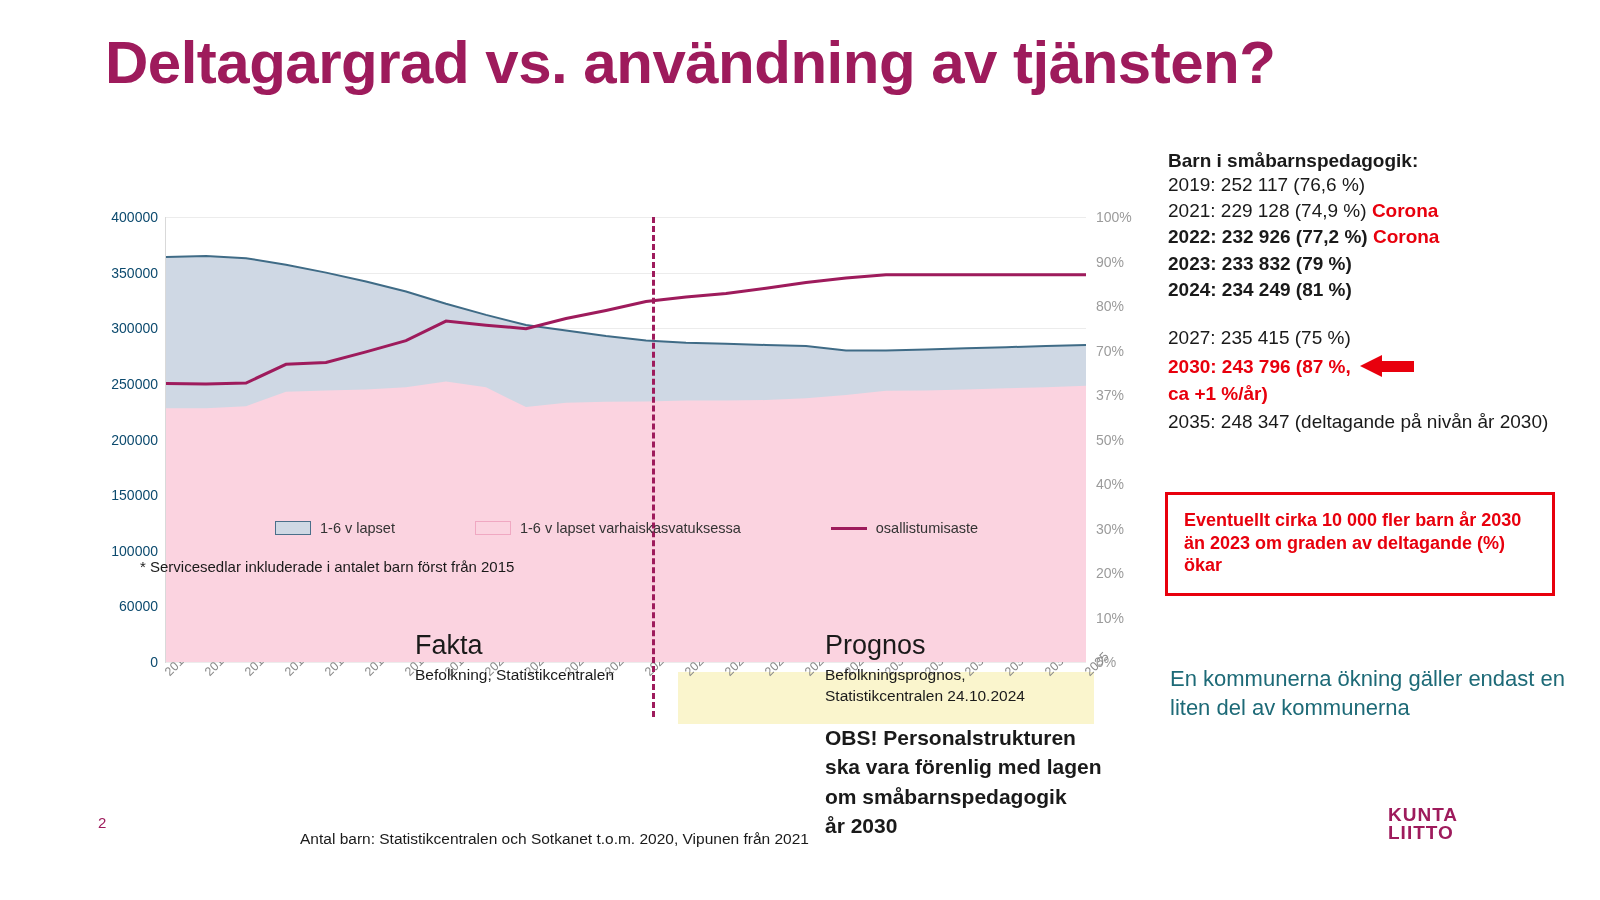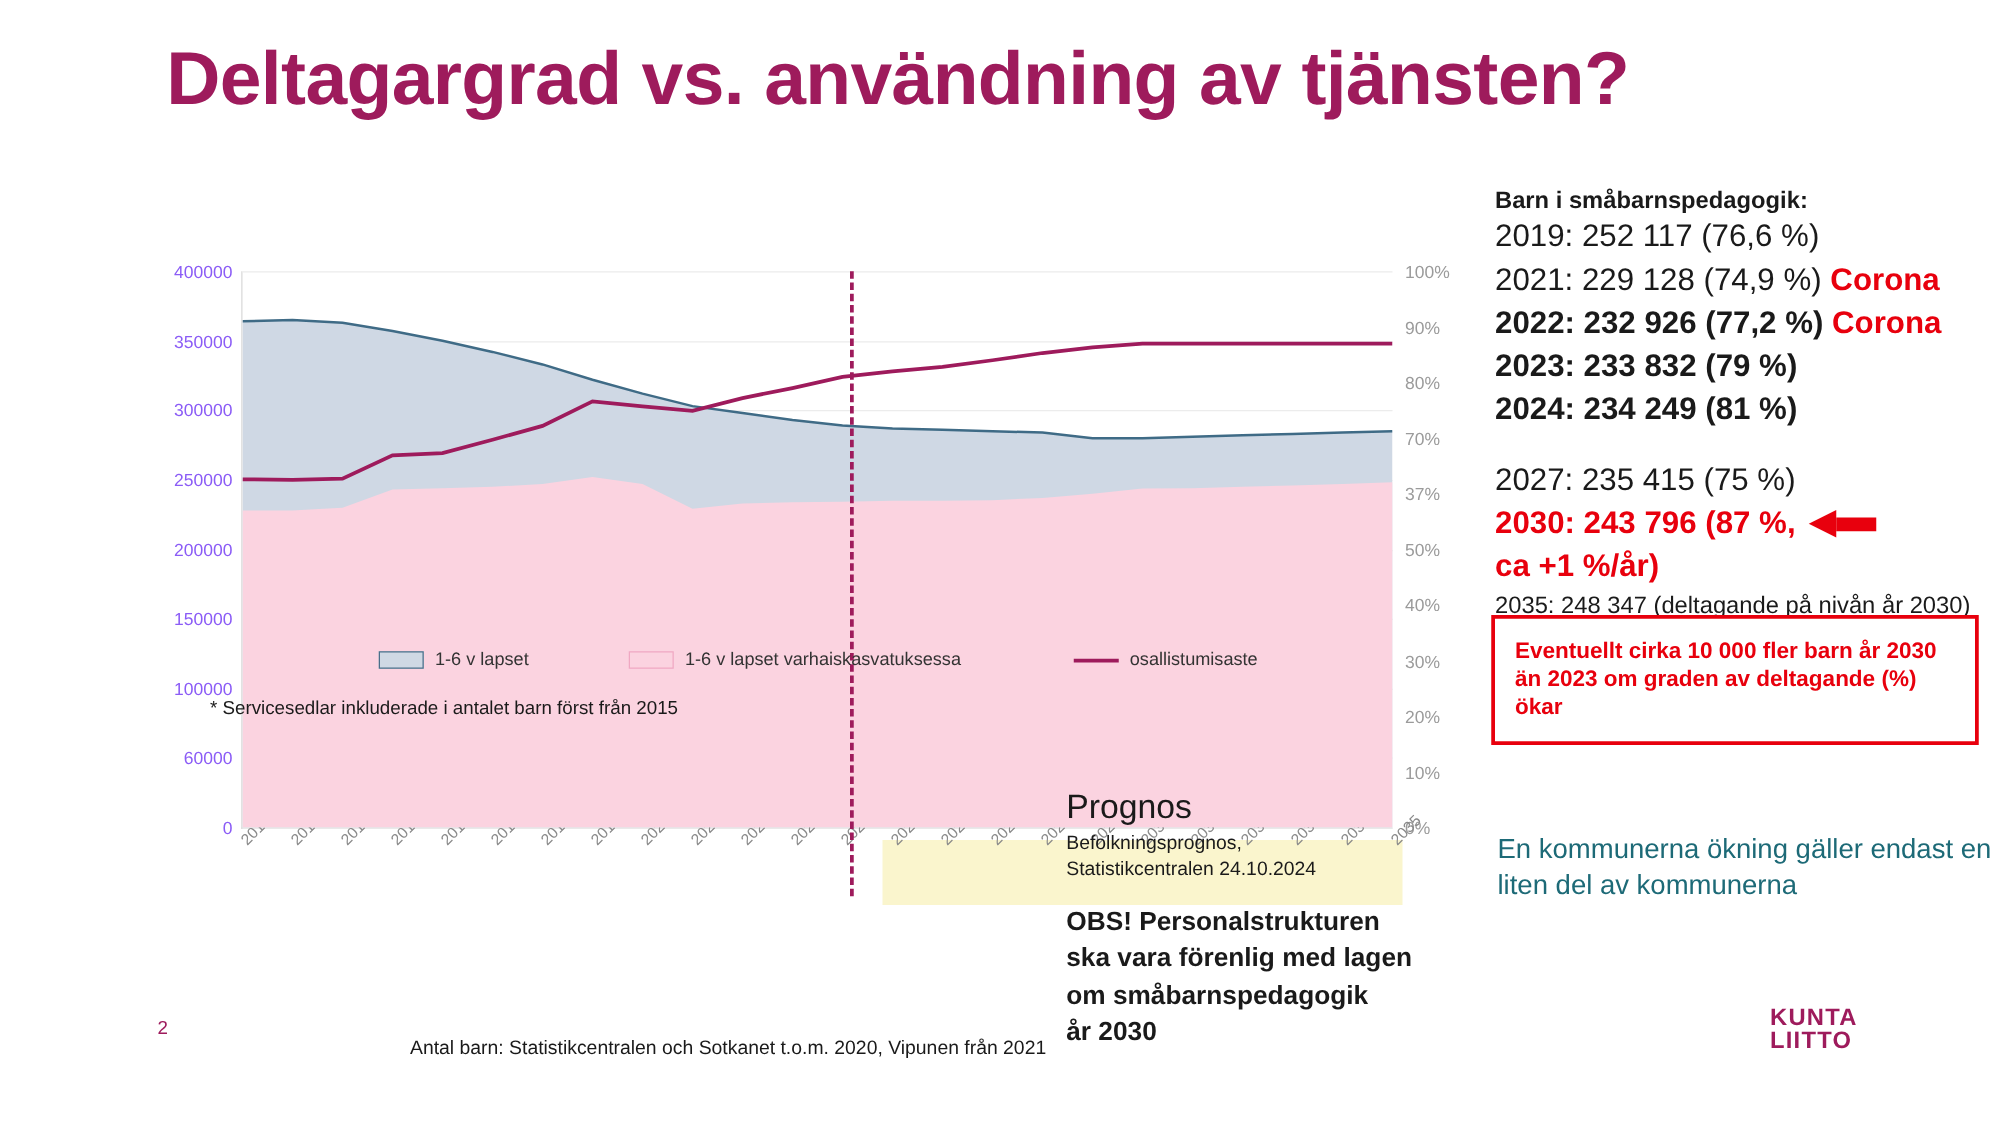--- a/index.html
+++ b/index.html
@@ -4,21 +4,21 @@
 <style>
   html,body{margin:0;padding:0;}
   body{
     width:1600px;height:900px;
     background:#ffffff;
     font-family:"Liberation Sans", sans-serif;
     color:#1a1a1a;
     position:relative;
     overflow:hidden;
   }
-  .slide{position:absolute;left:0;top:0;width:1300px;height:900px;margin-left:28px;}
+  .slide{position:absolute;left:0;top:0;width:1300px;height:900px;}
 
   
   .title{
     position:absolute;left:105px;top:28px;
     font-size:60px;font-weight:bold;
     color:#9e1b5c;
     letter-spacing:-0.5px;
     white-space:nowrap;
   }
 
@@ -27,21 +27,21 @@
   .plot{
     position:absolute;left:75px;top:12px;
     width:920px;height:445px;
     border-left:1px solid #d9d9d9;
     border-bottom:1px solid #d9d9d9;
   }
   .gridline{position:absolute;left:0;width:100%;height:1px;background:#ececec;}
   .ytick-left{
     position:absolute;right:100%;margin-right:8px;
     transform:translateY(-50%);
-    font-size:14px;color:#8b5cf6;white-space:nowrap;
+    font-size:14px;color:#0c4a6e;white-space:nowrap;
   }
   .ytick-right{
     position:absolute;left:100%;margin-left:10px;
     transform:translateY(-50%);
     font-size:14px;color:#9b9b9b;white-space:nowrap;
   }
   .xtick{
     position:absolute;top:452px;
     font-size:12.5px;color:#8a8a8a;
     transform:rotate(-45deg);
@@ -70,21 +70,21 @@
   .legend .i2{margin-left:80px;}
   .legend .i3{margin-left:90px;}
   .swatch{width:34px;height:12px;display:inline-block;}
   .sw-line{width:36px;height:3px;background:#9e1b5c;display:inline-block;}
 
   .footnote{position:absolute;left:140px;top:558px;font-size:15px;color:#1a1a1a;}
 
   
   .right{position:absolute;left:1168px;top:150px;width:400px;}
   .r-head{font-size:19px;font-weight:bold;color:#1a1a1a;}
-  .r-line{font-size:25px;color:#1a1a1a;line-height:1.38;white-space:nowrap;}
+  .r-line{font-size:19px;color:#1a1a1a;line-height:1.38;white-space:nowrap;}
   .r-line.bold{font-weight:bold;}
   .corona{color:#e8000d;font-weight:bold;}
   .r-gap{height:22px;}
   .red{color:#e8000d;font-weight:bold;}
   .r-small{font-size:19px;color:#1a1a1a;line-height:1.35;}
 
   .arrow{
     display:inline-block;position:relative;top:4px;margin-left:4px;
     width:54px;height:22px;
   }
@@ -195,20 +195,24 @@
       <span>1-6 v lapset varhaiskasvatuksessa</span>
     </div>
     <div class="item i3">
       <span class="sw-line"></span>
       <span>osallistumisaste</span>
     </div>
   </div>
 
   <div class="footnote">* Servicesedlar inkluderade i antalet barn först från 2015</div>
 
+  <div class="blk" style="left:415px;top:630px;">
+    <div class="hdr">Fakta</div>
+    <div class="sub">Befolkning, Statistikcentralen</div>
+  </div>
 
   <div class="blk" style="left:825px;top:630px;">
     <div class="hdr">Prognos</div>
     <div class="sub" style="white-space:pre-line;">Befolkningsprognos,
 Statistikcentralen 24.10.2024</div>
     <div class="obs" style="white-space:pre-line;">OBS! Personalstrukturen
 ska vara förenlig med lagen
 om småbarnspedagogik
 år 2030</div>
   </div>

